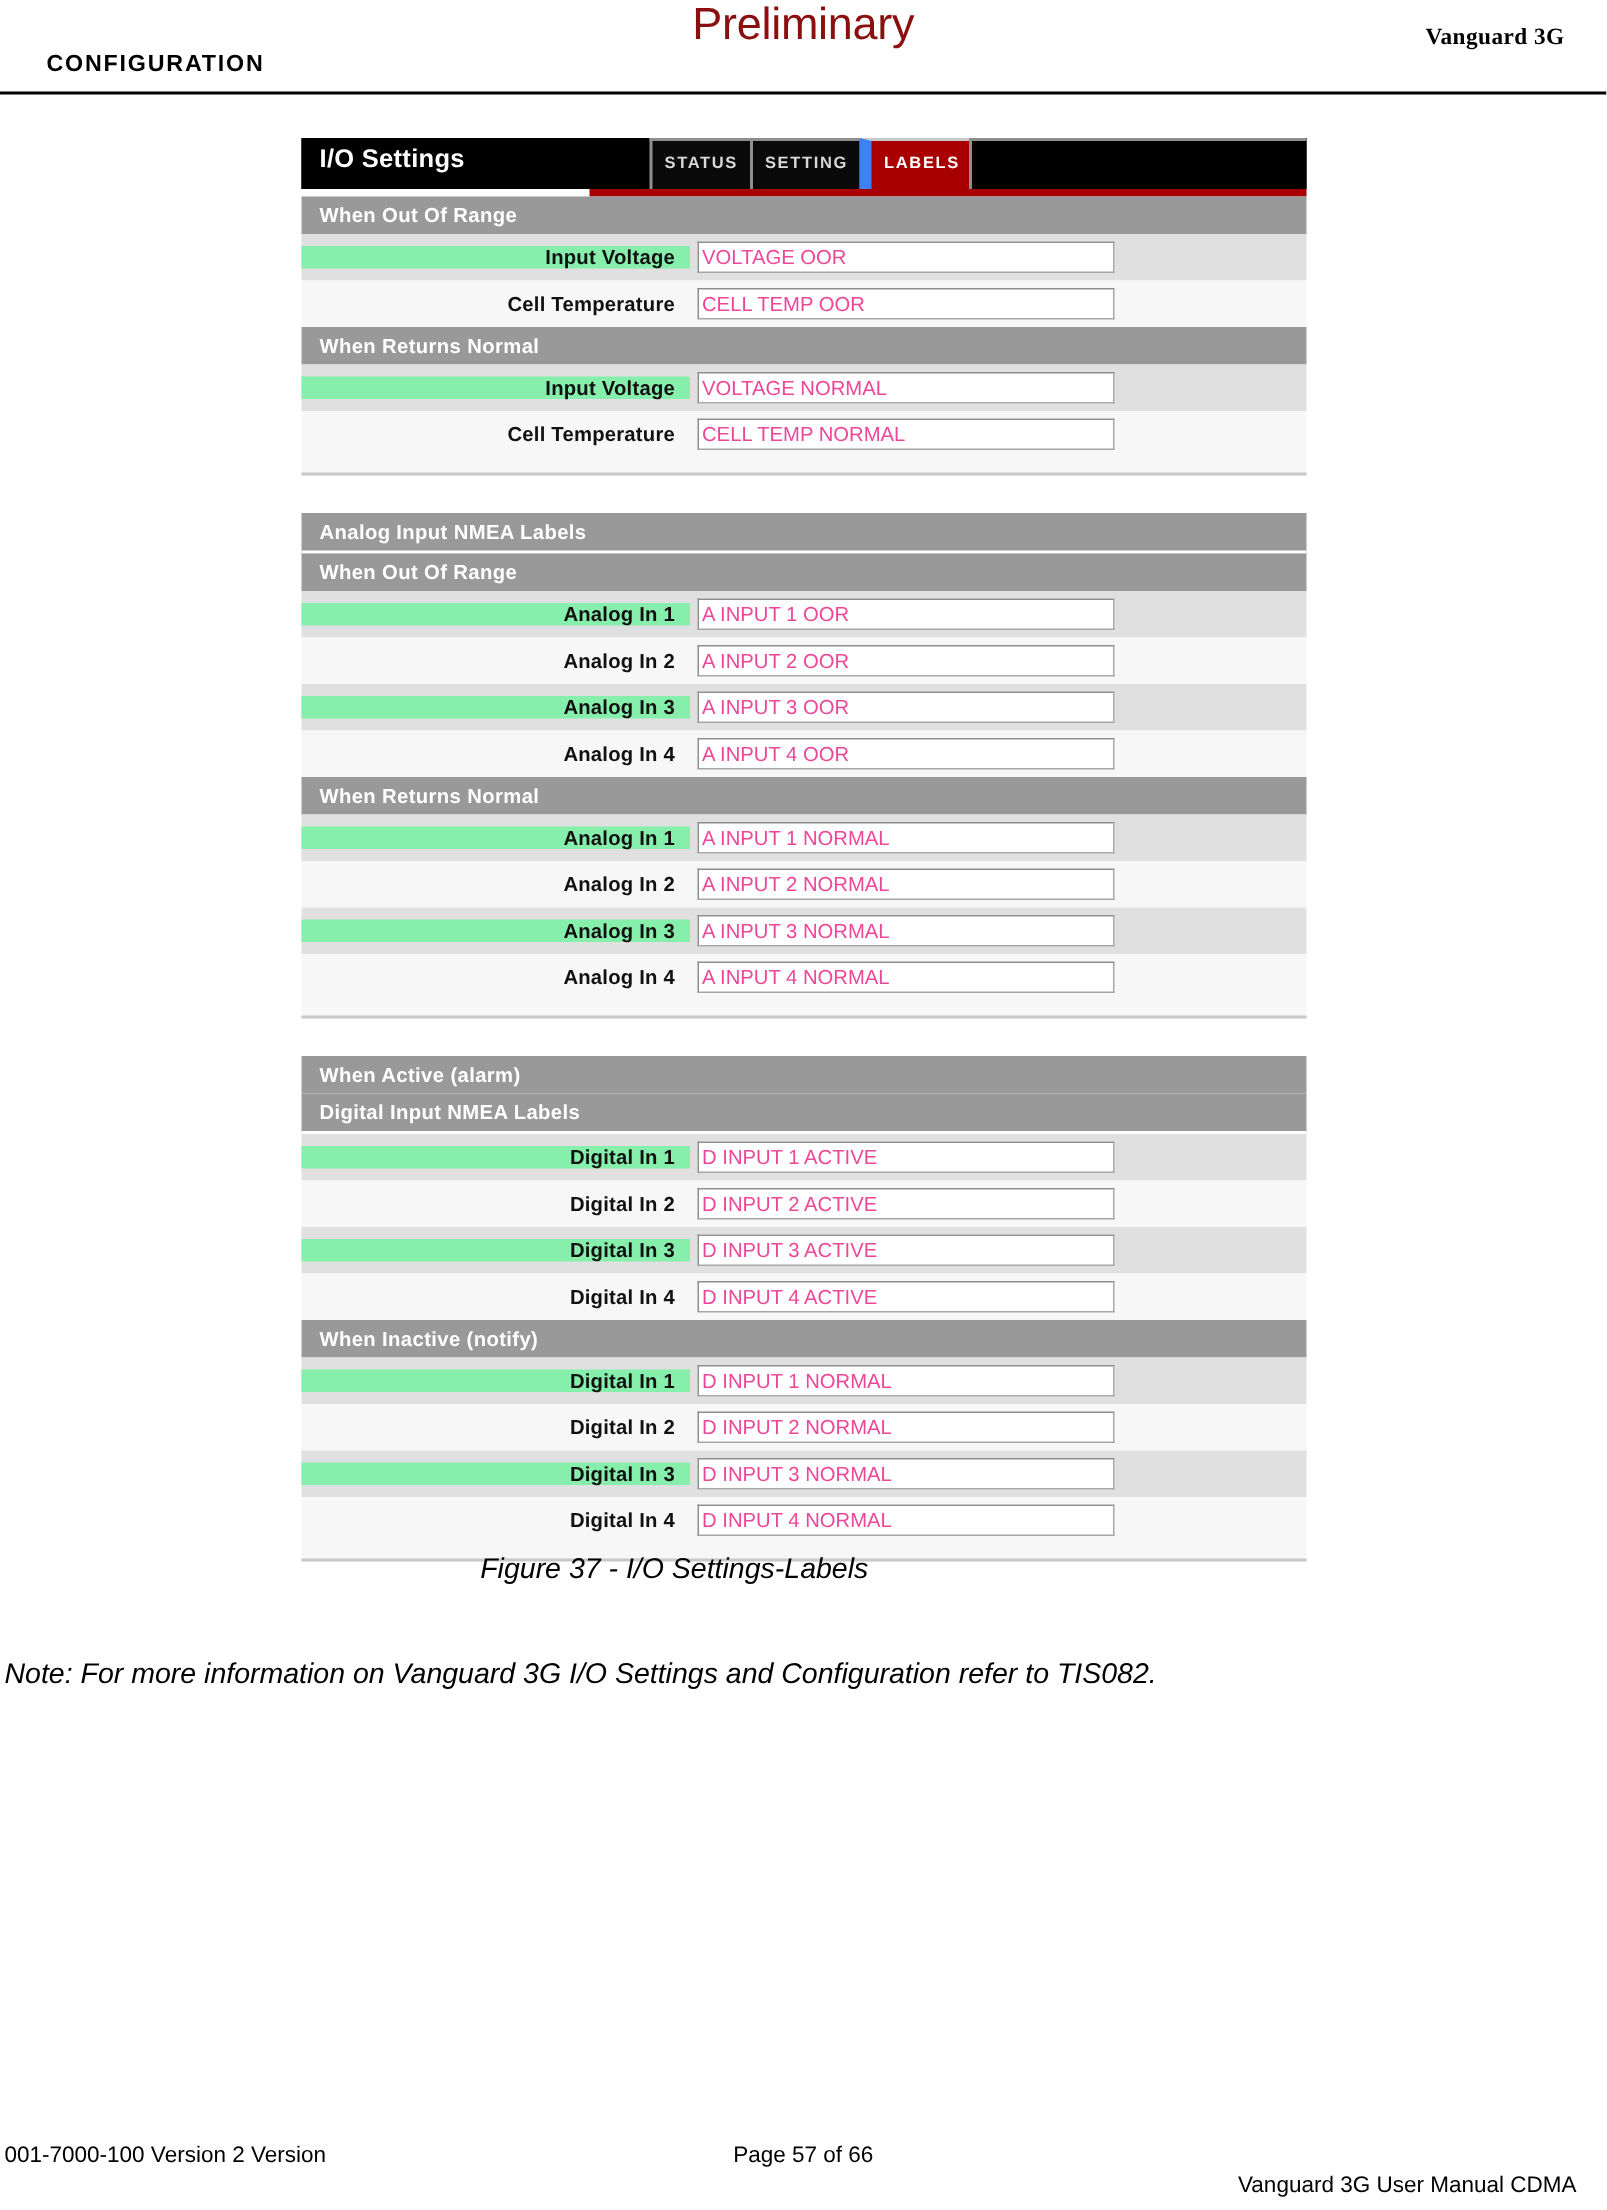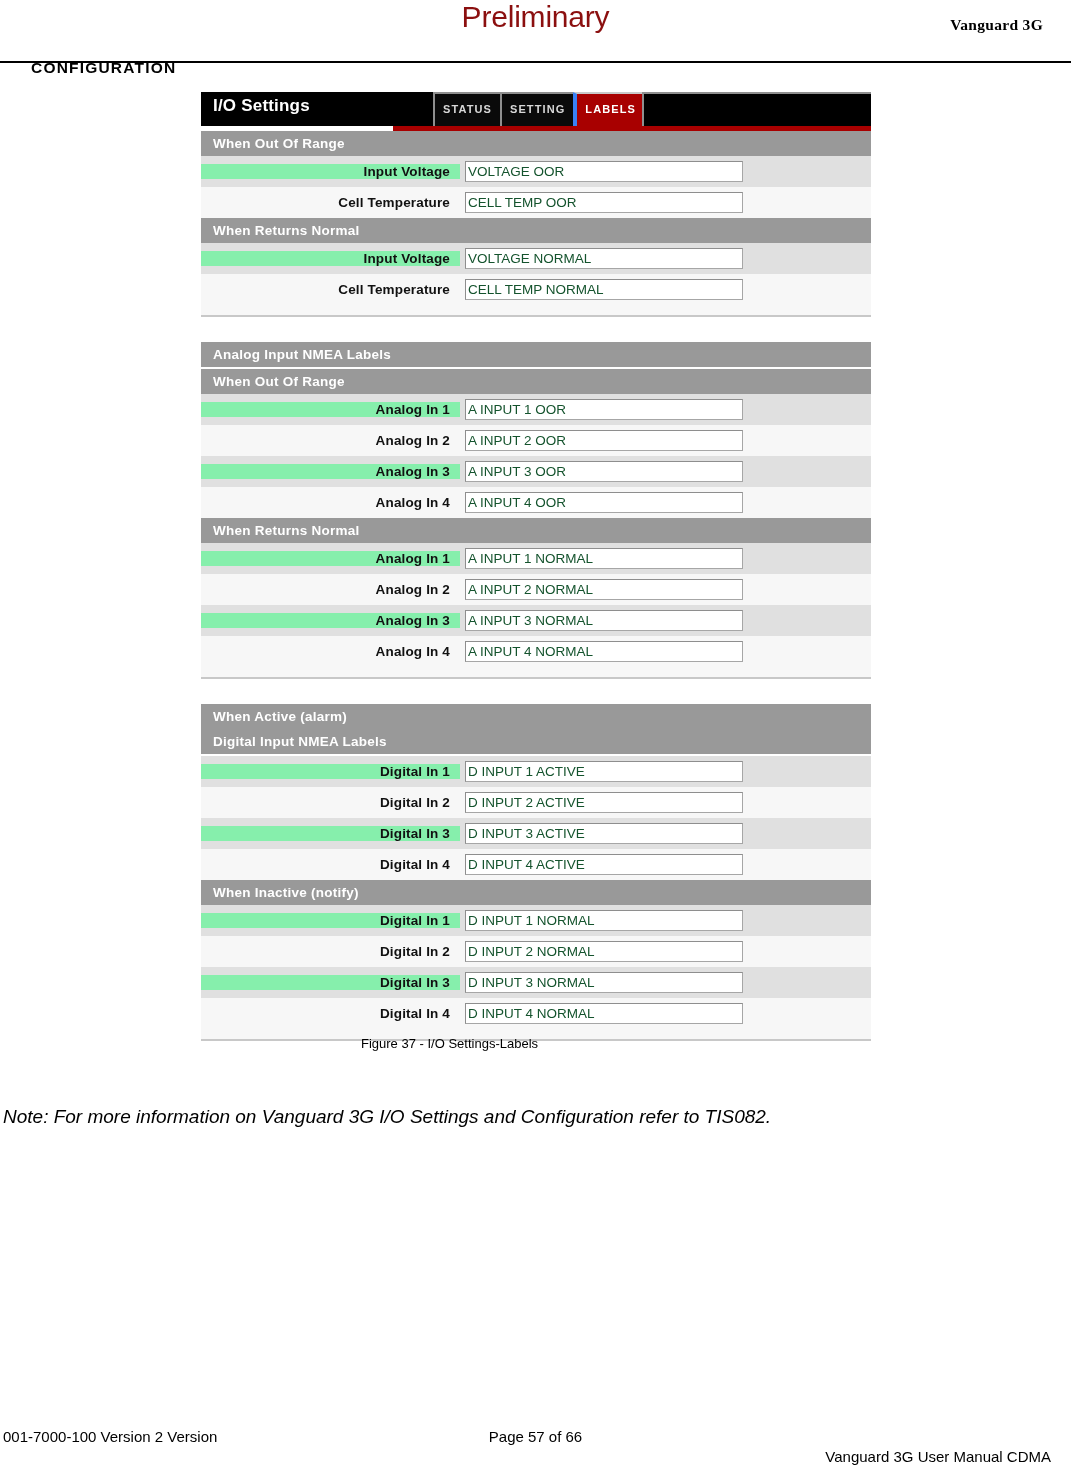--- a/index.html
+++ b/index.html
@@ -44,21 +44,20 @@
     letter-spacing: 0.3px;
     font-family: Liberation Serif, serif;
   }
   .header-left {
     position: absolute;
     left: 31px;
     top: 34px;
     font-size: 15.5px;
     font-weight: bold;
     letter-spacing: 1.2px;
-    margin-top: 25px;
   }
   .header-rule {
     position: absolute;
     left: 0;
     top: 61px;
     width: 1071px;
     height: 2px;
     background: #000000;
   }
 
@@ -101,21 +100,21 @@
     border-left: 2px solid #8f8f8f;
     border-right: 2px solid #8f8f8f;
     border-top: 2px solid #8f8f8f;
     padding: 9px 8px 0 8px;
     box-sizing: border-box;
     margin-right: -2px;
   }
   .tab.active {
     color: #ffffff;
     background: #a80000;
-    border-left: 4px solid #3b82f6;
+    border-left: 8px solid #3b82f6;
     border-right: 2px solid #c9c9c9;
     border-top: 2px solid #c9c9c9;
     text-align: right;
   }
   .tab-filler {
     flex: 1;
     background: #000000;
     border-top: 2px solid #8f8f8f;
     border-left: 2px solid #8f8f8f;
     margin-left: -2px;
@@ -161,38 +160,39 @@
   .row-field input {
     width: 278px;
     height: 21px;
     box-sizing: border-box;
     border: 1px solid #a6a6a6;
     border-top-color: #8e8e8e;
     border-left-color: #8e8e8e;
     background: #ffffff;
     font-family: "Liberation Sans", sans-serif;
     font-size: 13.5px;
-    color: #14532d;
+    color: #ec4899;
     padding: 0 2px;
     outline: none;
   }
   .panel-foot {
     height: 10px;
     background: #f7f7f7;
     border-bottom: 2px solid #c8c8c8;
   }
 
   
   .caption {
     position: absolute;
     left: 0;
     top: 1036px;
     width: 899px;
     text-align: center;
-    font-size: 13px;
+    font-size: 19px;
+    font-style: italic;
     font-family: "Liberation Sans", sans-serif;
   }
   .note {
     position: absolute;
     left: 3px;
     top: 1106px;
     font-size: 19px;
     font-style: italic;
     font-family: "Liberation Sans", sans-serif;
   }

